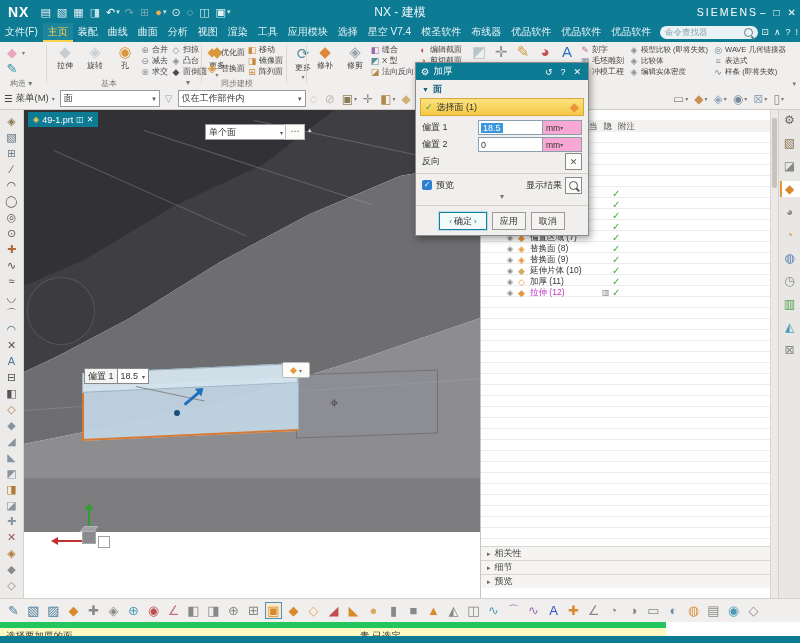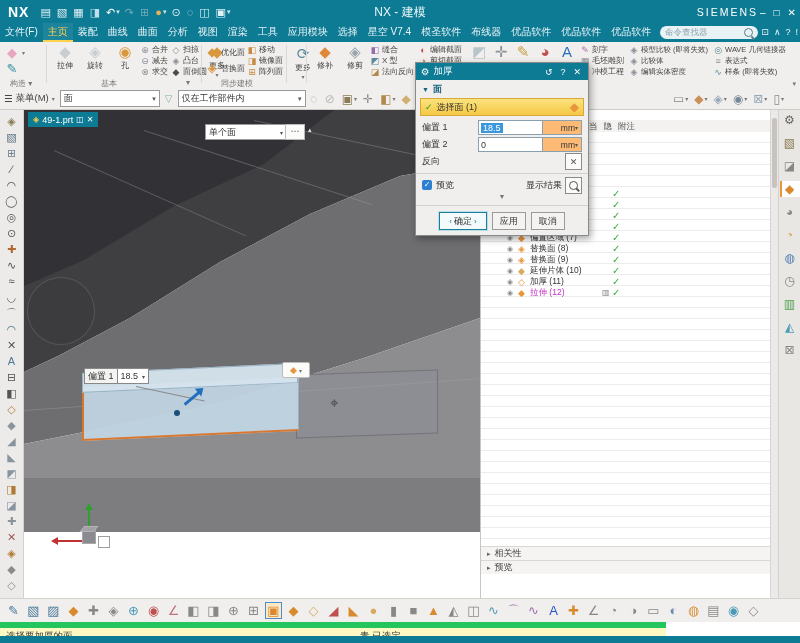--- a/index.html
+++ b/index.html
@@ -119,21 +119,21 @@
   .dlg-sec .ar{font-size:7px}
   .dlg-selrow{height:16px;margin:1px 4px 3px;background:linear-gradient(#fce37e,#f5c844);border:1px solid #d8a83b;display:flex;align-items:center;padding:0 4px;font-size:9px;gap:4px}
   .dlg-selrow .ck{color:#2e9e2e;font-weight:bold}
   .dlg-selrow .sp{flex:1}
   .dlg-selrow .cub{color:#e8963c;font-size:12px}
   .dlg-row{display:flex;align-items:center;padding:0 6px;font-size:9px;height:17px;gap:0}
   .dlg-row .lab{width:56px}
   .inpbox{flex:1;height:13px;border:1px solid #8aa0ae;background:#fff;display:flex;align-items:center;padding:0 2px}
   .inpbox .val{font-size:9px}
   .val.sel{background:#3a96dd;color:#fff;padding:0 2px}
-  .unitbox{width:32px;height:13px;border:1px solid #8aa0ae;border-left:0;background:#fdba74;display:flex;align-items:center;justify-content:flex-end;padding:0 3px;font-size:8.5px}
+  .unitbox{width:32px;height:13px;border:1px solid #8aa0ae;border-left:0;background:#f9a8d4;display:flex;align-items:center;justify-content:flex-start;padding:0 3px;font-size:8.5px}
   .unitbox .cr{font-size:6px;color:#555}
   .sqbtn{width:15px;height:15px;border:1px solid #8a8a8a;background:#fbfbfa;display:flex;align-items:center;justify-content:center;font-size:9px;color:#555;margin-left:auto}
   .dlg-div{border-top:1px solid #d3d0cc;margin:3px 0}
   .cb{width:10px;height:10px;background:#2f7fd0;border-radius:2px;color:#fff;font-size:8px;line-height:10px;text-align:center;margin-right:4px}
   .dlg-prev{display:flex;align-items:center;padding:0 6px;height:16px;font-size:9px}
   .dlg-prev .sp{flex:1}
   .magbtn{width:15px;height:15px;border:1px solid #8a8a8a;background:#fbfbfa;display:flex;align-items:center;justify-content:center;margin-left:3px}
   .magbtn .mag{border-color:#555}.magbtn .mag::after{background:#555}
   .dlg-col{ text-align:center;font-size:7px;color:#777;height:9px}
   .dlg-btns{display:flex;justify-content:center;gap:5px;padding:3px 0 5px}
@@ -720,20 +720,24 @@
         <span class="t-name" style="color: rgb(195, 50, 195);">拉伸 (12)</span>
         <span class="t-pend">▥</span>
         <span class="t-chk">✓</span>
       </div>
     </div>
   <div class="nsecs">
 
       <div class="nsec">
         <span class="ar">▸</span>
         <span>相关性</span>
+      </div>
+      <div class="nsec">
+        <span class="ar">▸</span>
+        <span>细节</span>
       </div>
       <div class="nsec">
         <span class="ar">▸</span>
         <span>预览</span>
       </div>
     </div>
 </div>
 <div class="navscroll">
   <div class="navthumb"></div>
 </div>

